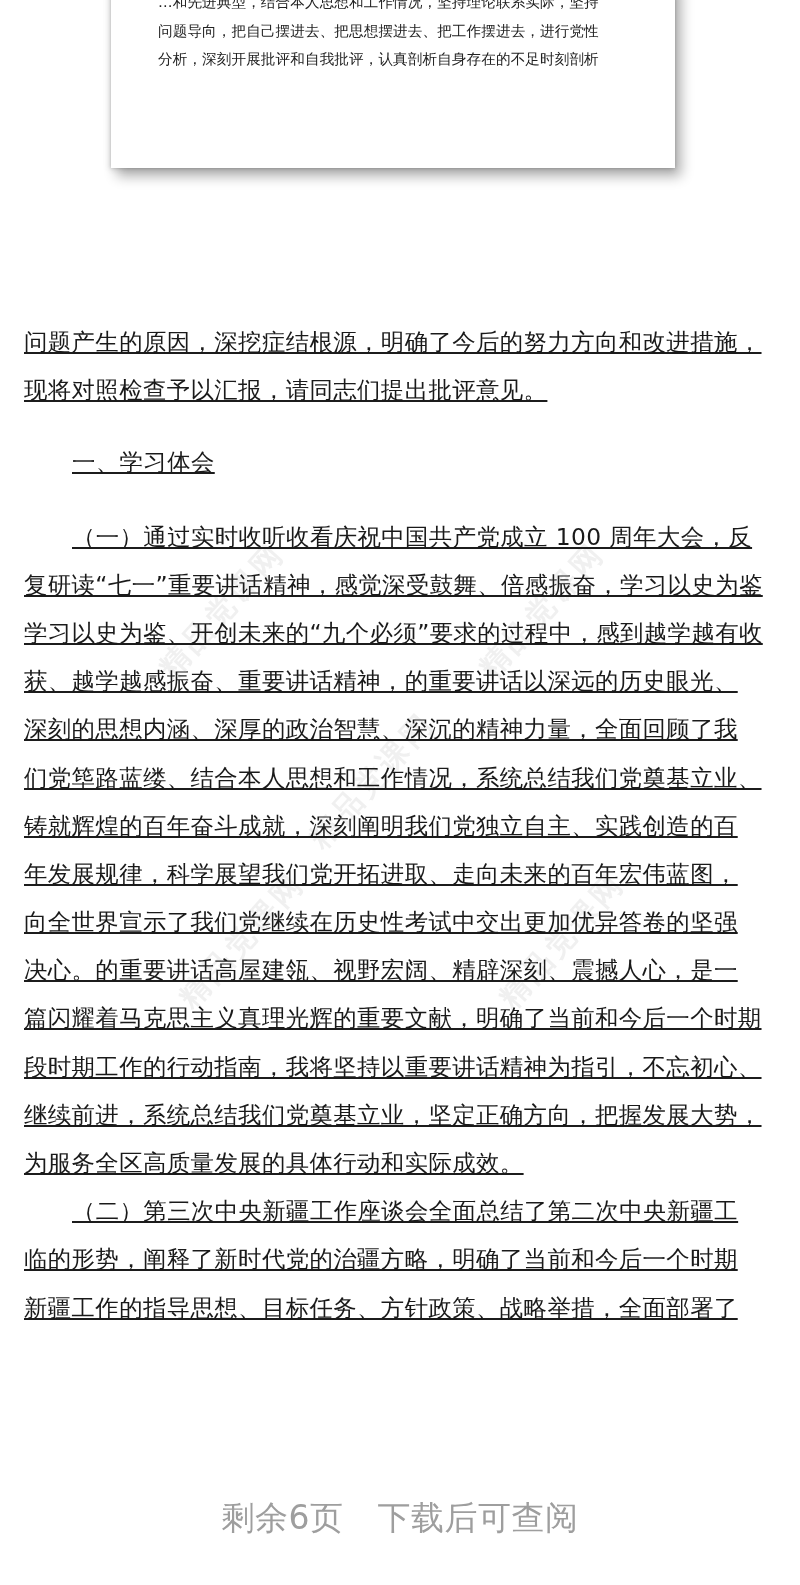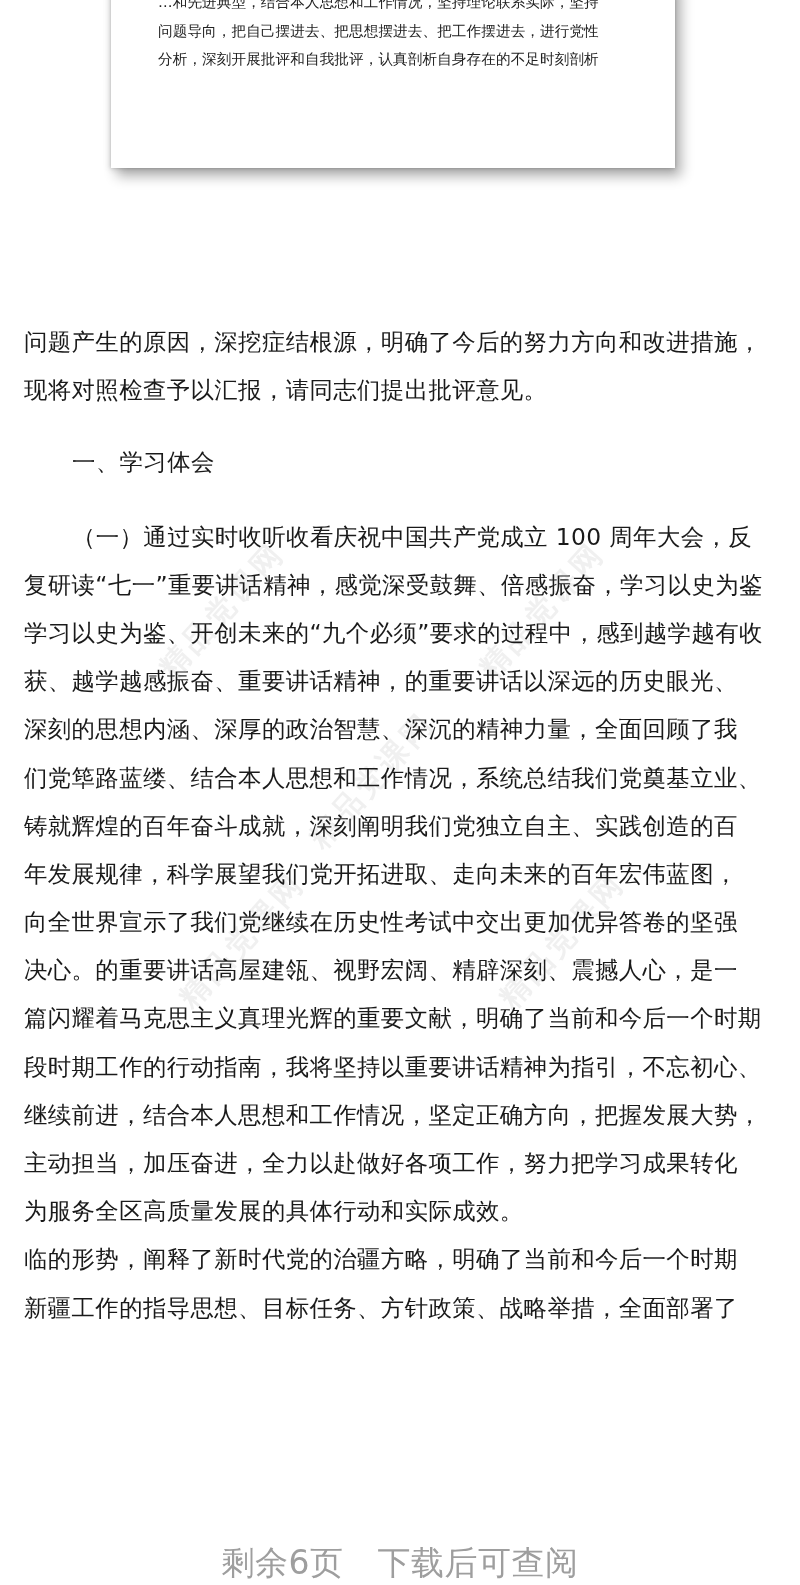--- a/index.html
+++ b/index.html
@@ -45,20 +45,21 @@
       letter-spacing: 0.1px;
     }
 
     
     .doc-body {
       position: absolute;
       left: 24px;
       top: 318px;
       width: 760px;
       z-index: 3;
+      text-decoration: underline;
     }
     .doc-line {
       font-size: 23.4px;
       line-height: 48.2px;
       height: 48.2px;
       white-space: nowrap;
       color: #1a1a1a;
       letter-spacing: 0.4px;
     }
     .doc-line.indent { padding-left: 48px; }
@@ -78,21 +79,21 @@
       z-index: 1;
       pointer-events: none;
       font-weight: bold;
     }
 
     
     .more-pages {
       position: absolute;
       left: 0;
       width: 800px;
-      top: 1541px;
+      top: 1496px;
       text-align: center;
       font-size: 33px;
       color: #9e9e9e;
       letter-spacing: 0.5px;
       z-index: 3;
     }
     .more-pages .sep { display: inline-block; width: 34px; }
   </style>
 </head>
 <body>
@@ -127,26 +128,26 @@
     <div class="doc-line">学习以史为鉴、开创未来的“九个必须”要求的过程中，感到越学越有收</div>
     <div class="doc-line">获、越学越感振奋、重要讲话精神，的重要讲话以深远的历史眼光、</div>
     <div class="doc-line">深刻的思想内涵、深厚的政治智慧、深沉的精神力量，全面回顾了我</div>
     <div class="doc-line">们党筚路蓝缕、结合本人思想和工作情况，系统总结我们党奠基立业、</div>
     <div class="doc-line">铸就辉煌的百年奋斗成就，深刻阐明我们党独立自主、实践创造的百</div>
     <div class="doc-line">年发展规律，科学展望我们党开拓进取、走向未来的百年宏伟蓝图，</div>
     <div class="doc-line">向全世界宣示了我们党继续在历史性考试中交出更加优异答卷的坚强</div>
     <div class="doc-line">决心。的重要讲话高屋建瓴、视野宏阔、精辟深刻、震撼人心，是一</div>
     <div class="doc-line">篇闪耀着马克思主义真理光辉的重要文献，明确了当前和今后一个时期</div>
     <div class="doc-line">段时期工作的行动指南，我将坚持以重要讲话精神为指引，不忘初心、</div>
-    <div class="doc-line">继续前进，结合本人思想和工作情况，坚定正确方向，把握发展大势，</div>
-    <div class="doc-line">主动担当，加压奋进，全力以赴做好各项工作，努力把学习成果转化</div>
+    <div class="doc-line">继续前进，系统总结我们党奠基立业，坚定正确方向，把握发展大势，</div>
     <div class="doc-line">为服务全区高质量发展的具体行动和实际成效。</div>
   </div>
 
   <div>
+    <div class="doc-line indent">（二）第三次中央新疆工作座谈会全面总结了第二次中央新疆工</div>
     <div class="doc-line">临的形势，阐释了新时代党的治疆方略，明确了当前和今后一个时期</div>
     <div class="doc-line">新疆工作的指导思想、目标任务、方针政策、战略举措，全面部署了</div>
   </div>
 </div>
 
 <div class="more-pages">
   <span>剩余6页</span><span class="sep"></span><span>下载后可查阅</span>
 </div>
 
 </body></html>

